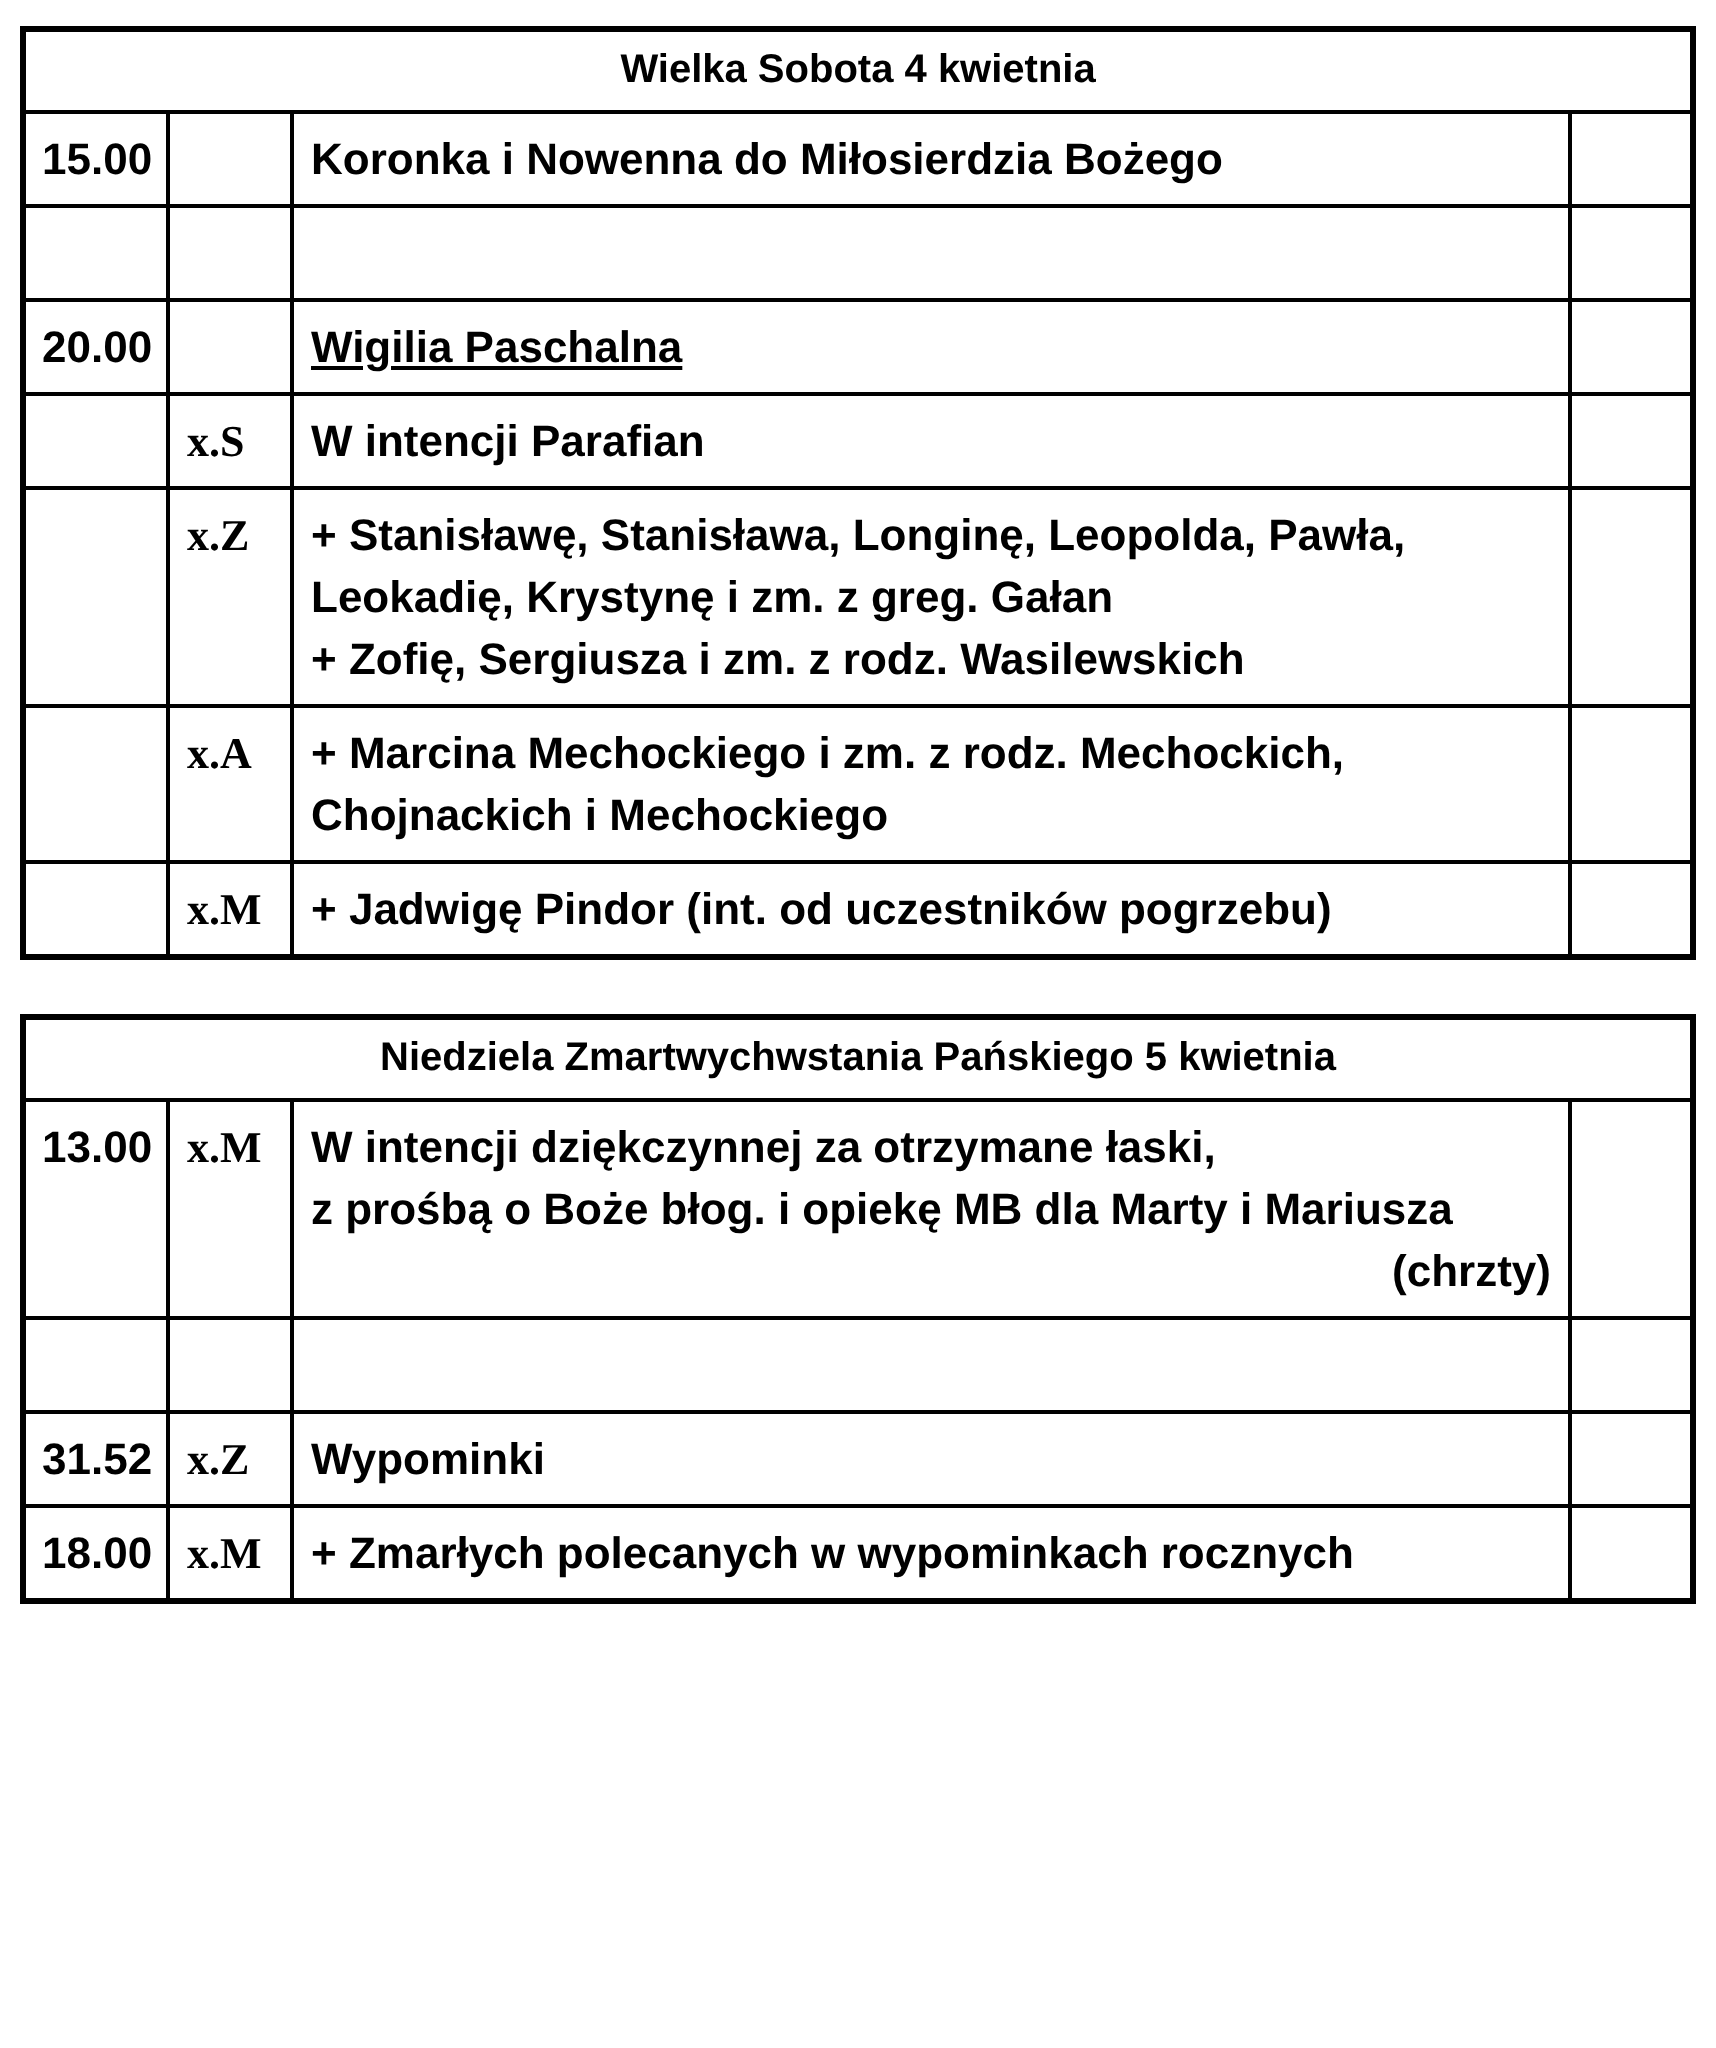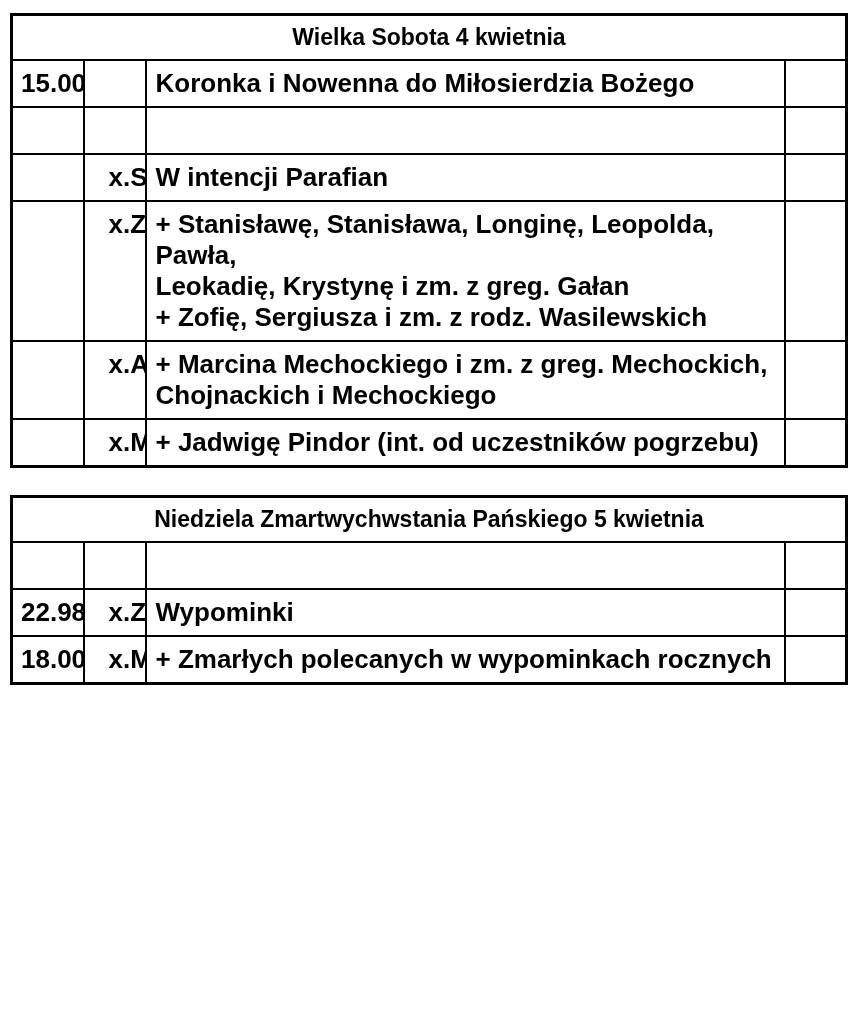--- a/index.html
+++ b/index.html
@@ -20,36 +20,36 @@
     border-collapse: collapse;
     table-layout: fixed;
     width: 835px;
     border: 3px solid #000000;
   }
   table.schedule.second {
     margin-top: 27px;
   }
   th.table-title {
     border: 2px solid #000000;
-    font-size: 23px;
+    font-size: 20px;
     font-weight: bold;
     text-align: center;
     padding: 8px 6px;
   }
   td {
     border: 2px solid #000000;
     vertical-align: top;
-    font-size: 26px;
+    font-size: 22px;
     font-weight: bold;
     line-height: 31px;
     padding: 7px 8px 7px 9px;
     overflow: hidden;
   }
   td.time-cell { padding-left: 8px; }
-  td.celebrant-cell { padding-left: 24px; }
+  td.celebrant-cell { padding-left: 9px; font-family: Liberation Serif, serif; }
   .line {
     white-space: pre-wrap;
     min-height: 31px;
   }
   .line.right { text-align: right; }
   .line.underline { text-decoration: underline; }
 </style>
 </head>
 <body>
 
@@ -78,20 +78,28 @@
         </tr>
         <tr>
           <td class="time-cell"></td>
           <td class="celebrant-cell"></td>
           <td class="content-cell">
             <div class="line"></div>
           </td>
           <td class="end-cell"></td>
         </tr>
         <tr>
+          <td class="time-cell">20.00</td>
+          <td class="celebrant-cell"></td>
+          <td class="content-cell">
+            <div class="line underline">Wigilia Paschalna</div>
+          </td>
+          <td class="end-cell"></td>
+        </tr>
+        <tr>
           <td class="time-cell"></td>
           <td class="celebrant-cell">x.S</td>
           <td class="content-cell">
             <div class="line">W intencji Parafian</div>
           </td>
           <td class="end-cell"></td>
         </tr>
         <tr>
           <td class="time-cell"></td>
           <td class="celebrant-cell">x.Z</td>
@@ -99,21 +107,21 @@
             <div class="line">+ Stanisławę, Stanisława, Longinę, Leopolda, Pawła,</div>
             <div class="line">Leokadię, Krystynę i zm. z greg. Gałan</div>
             <div class="line">+ Zofię, Sergiusza i zm. z rodz. Wasilewskich</div>
           </td>
           <td class="end-cell"></td>
         </tr>
         <tr>
           <td class="time-cell"></td>
           <td class="celebrant-cell">x.A</td>
           <td class="content-cell">
-            <div class="line">+ Marcina Mechockiego i zm. z greg. Mechockich,</div>
+            <div class="line">+ Marcina Mechockiego i zm. z rodz. Mechockich,</div>
             <div class="line">Chojnackich i Mechockiego</div>
           </td>
           <td class="end-cell"></td>
         </tr>
         <tr>
           <td class="time-cell"></td>
           <td class="celebrant-cell">x.M</td>
           <td class="content-cell">
             <div class="line">+ Jadwigę Pindor (int. od uczestników pogrzebu)</div>
           </td>
@@ -129,29 +137,39 @@
       <col style="width:639px">
       <col style="width:62px">
     </colgroup>
     <thead>
       <tr>
         <th class="table-title" colspan="4">Niedziela Zmartwychwstania Pańskiego 5 kwietnia</th>
       </tr>
     </thead>
     <tbody>
         <tr>
+          <td class="time-cell">13.00</td>
+          <td class="celebrant-cell">x.M</td>
+          <td class="content-cell">
+            <div class="line">W intencji dziękczynnej za otrzymane łaski,</div>
+            <div class="line">z prośbą o Boże błog. i opiekę MB dla Marty i Mariusza</div>
+            <div class="line right">(chrzty)</div>
+          </td>
+          <td class="end-cell"></td>
+        </tr>
+        <tr>
           <td class="time-cell"></td>
           <td class="celebrant-cell"></td>
           <td class="content-cell">
             <div class="line"></div>
           </td>
           <td class="end-cell"></td>
         </tr>
         <tr>
-          <td class="time-cell">22.98</td>
+          <td class="time-cell">31.52</td>
           <td class="celebrant-cell">x.Z</td>
           <td class="content-cell">
             <div class="line">Wypominki</div>
           </td>
           <td class="end-cell"></td>
         </tr>
         <tr>
           <td class="time-cell">18.00</td>
           <td class="celebrant-cell">x.M</td>
           <td class="content-cell">

